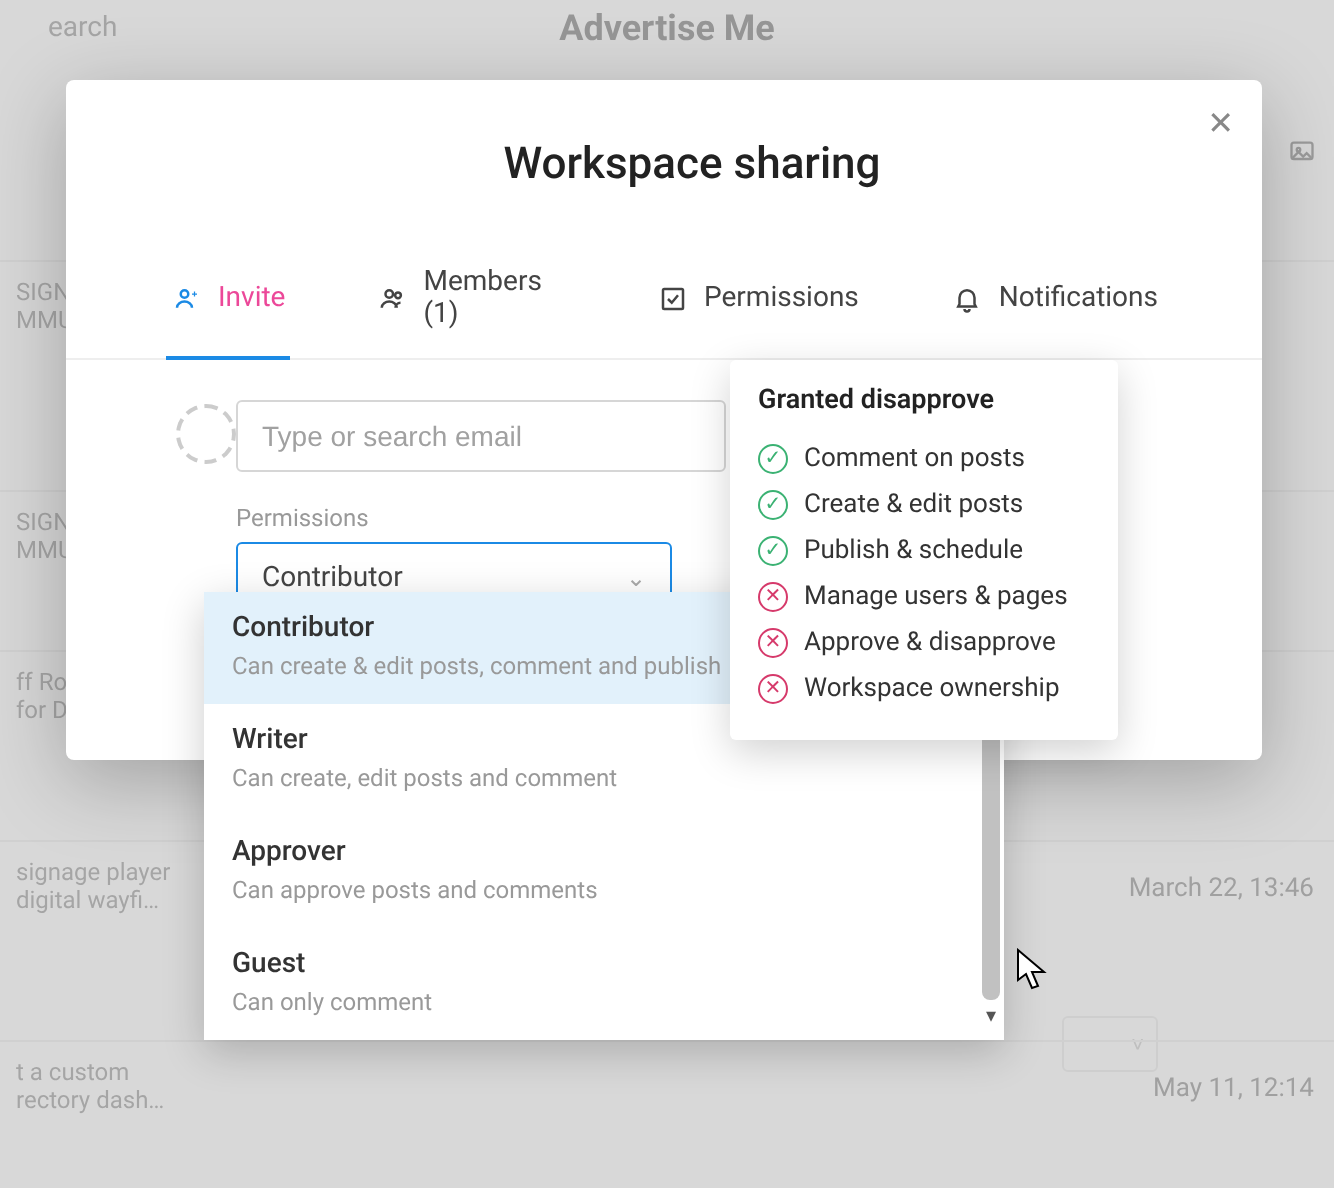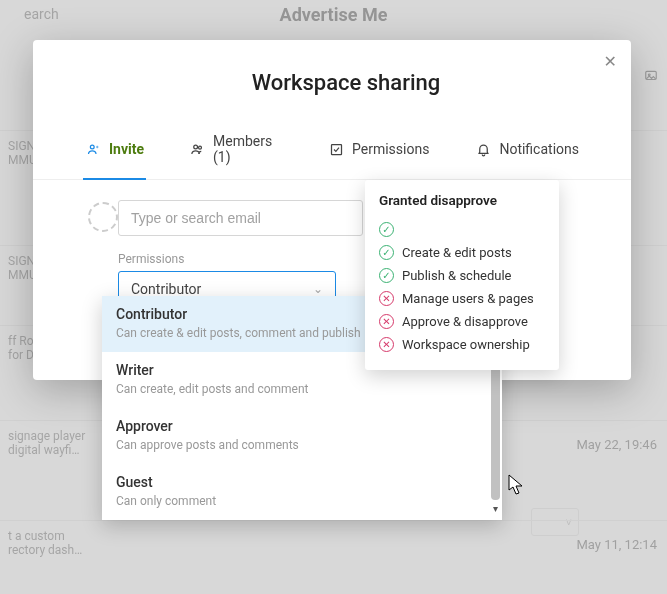--- a/index.html
+++ b/index.html
@@ -81,22 +81,21 @@
     display: flex;
     align-items: center;
     gap: 8px;
     padding: 10px 2px 14px;
     font-size: 14px;
     color: #444;
     cursor: pointer;
     position: relative;
   }
   .tab.active {
-    color: #4d7c0f;
-    font-weight: bold;
+    color: #ec4899;
   }
   .tab.active::after {
     content: "";
     position: absolute;
     left: 0; right: 0; bottom: -1px;
     height: 2px;
     background: #1b8ae5;
   }
   .tab .ticon { width: 16px; height: 16px; display: inline-flex; align-items:center; justify-content:center;}
   .modal-body {
@@ -274,21 +273,21 @@
   <div class="bg-select" style="top:262px">˅</div>
 </div>
 <div class="bg-row" style="top:325px">
   <div>ff Rost</div>
   <div>for Di</div>
 
 </div>
 <div class="bg-row" style="top:420px">
   <div>signage player</div>
   <div>digital wayfi…</div>
-  <div class="time">May 22, 19:46</div>
+  <div class="time">March 22, 13:46</div>
 </div>
 <div class="bg-row" style="top:520px">
   <div>t a custom</div>
   <div>rectory dash…</div>
   <div class="time">May 11, 12:14</div>
 </div>
 
 <div class="bg-overlay"></div>
 
 <div class="modal">
@@ -369,20 +368,21 @@
     </div>
   </div>
   <div class="dd-scrollthumb"></div>
   <span class="dd-cornericon">▾</span>
 </div>
 
 <div class="perm-pop">
   <h4>Granted disapprove</h4>
   <div class="perm-item">
     <span class="pi-icon pi-allow">✓</span>
+    <span>Comment on posts</span>
   </div>
   <div class="perm-item">
     <span class="pi-icon pi-allow">✓</span>
     <span>Create &amp; edit posts</span>
   </div>
   <div class="perm-item">
     <span class="pi-icon pi-allow">✓</span>
     <span>Publish &amp; schedule</span>
   </div>
   <div class="perm-item">

